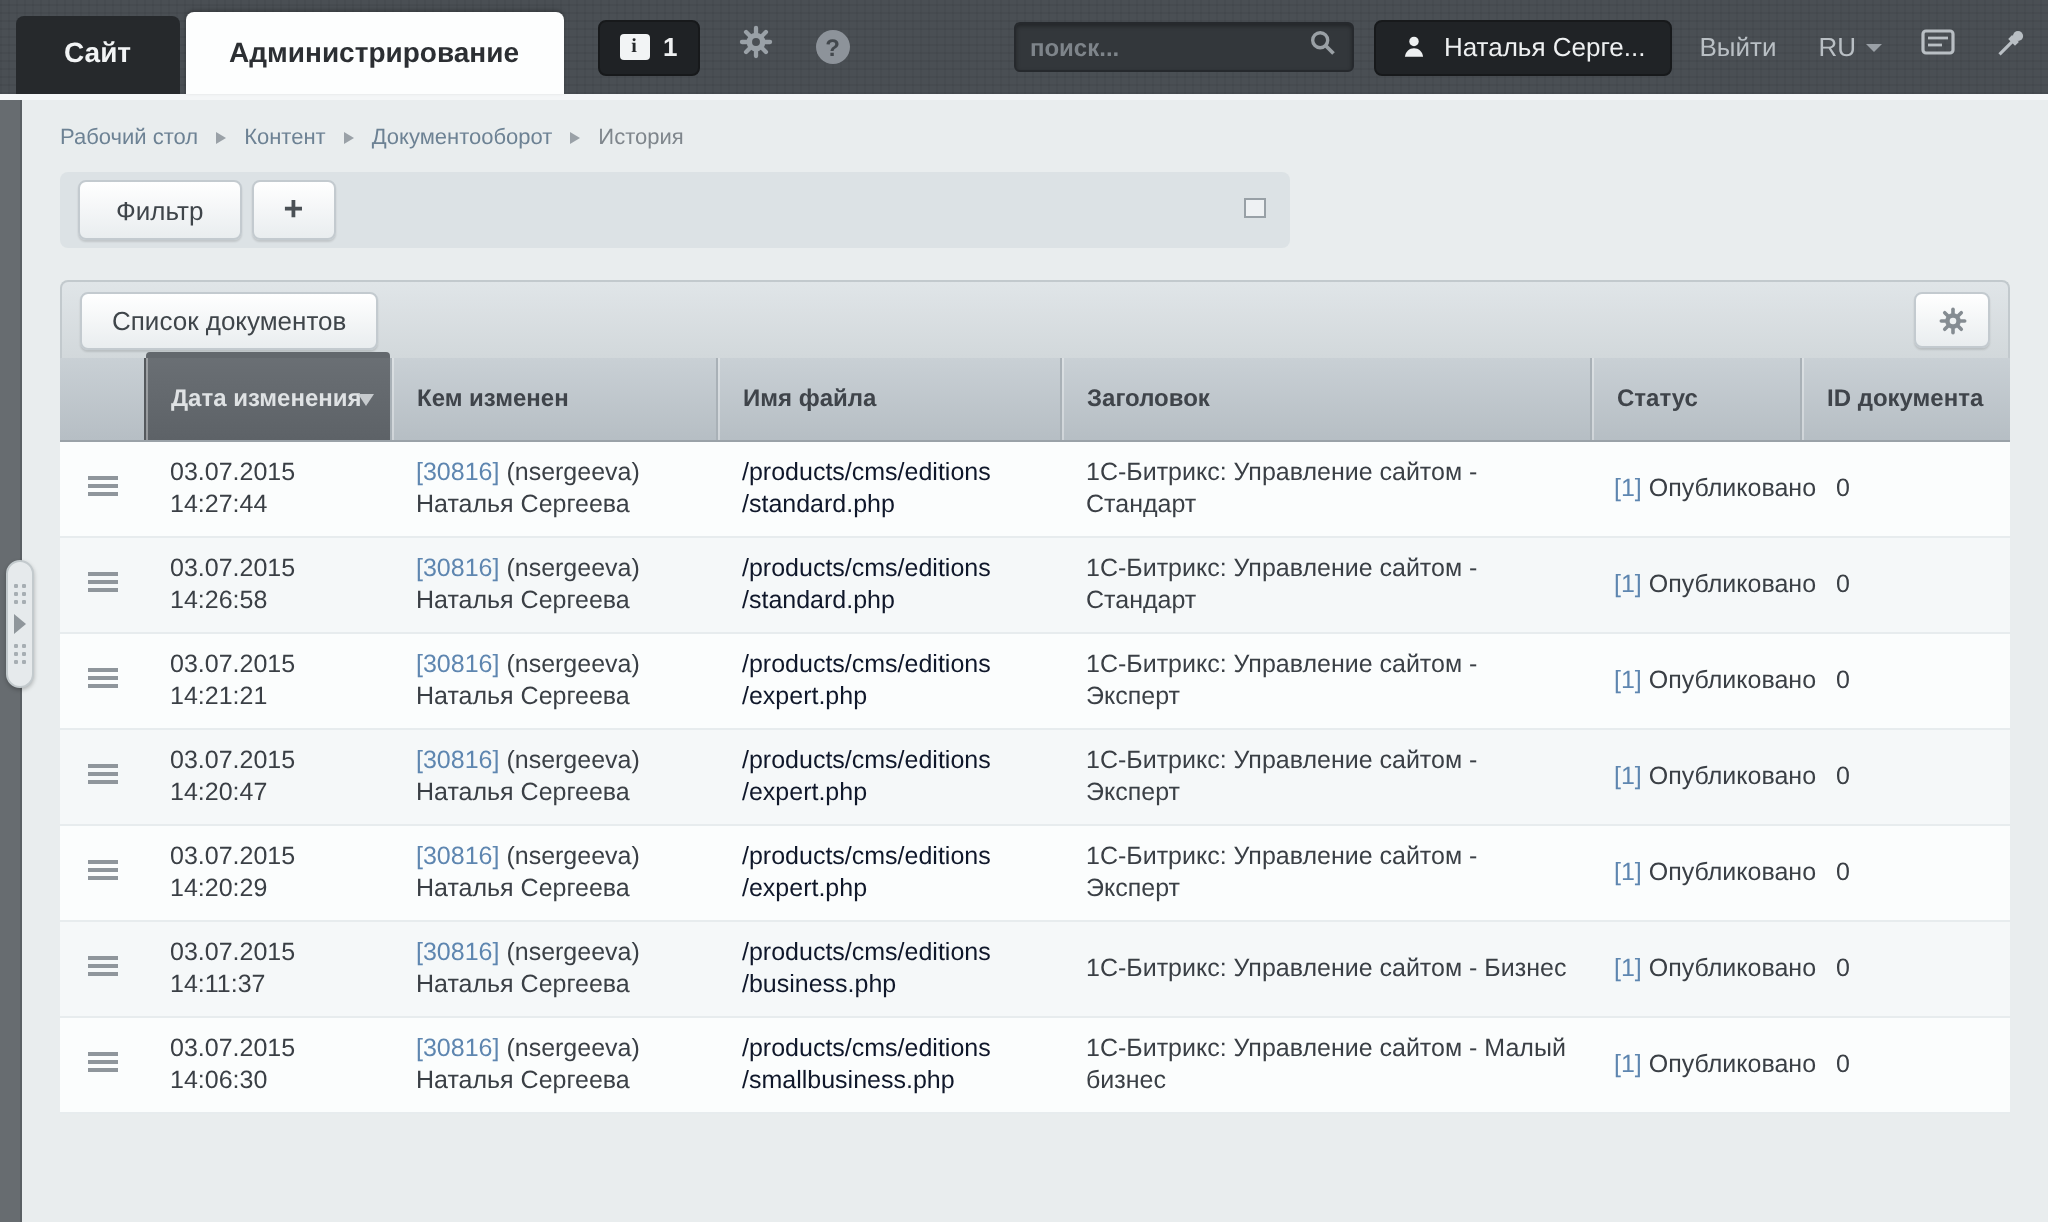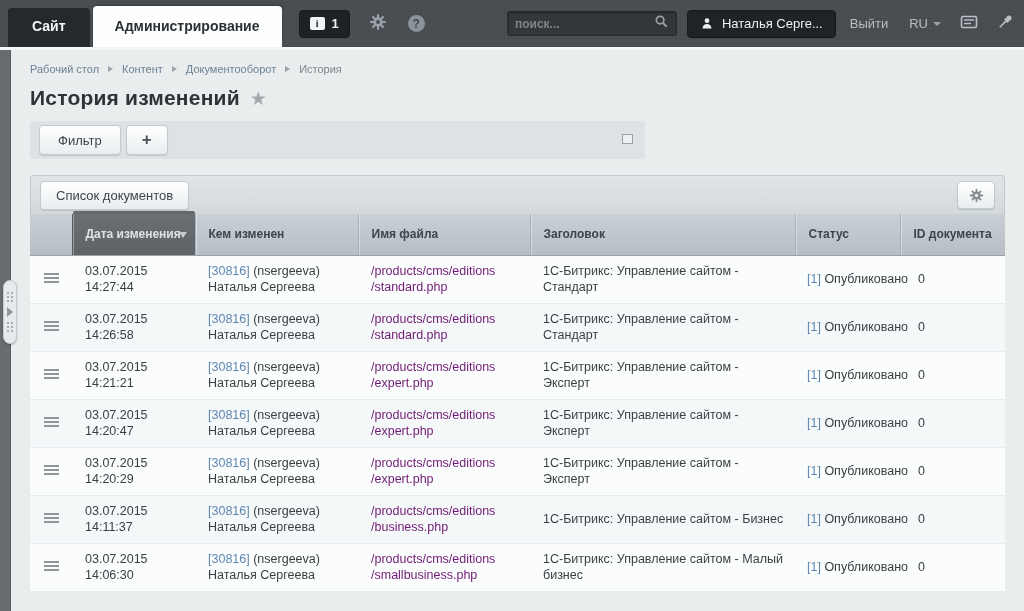--- a/index.html
+++ b/index.html
@@ -154,21 +154,21 @@
     border-bottom:1px solid #e7ecee;
   }
   tbody tr.alt { background:#f5f8f9; }
   .c-handle { text-align:center; padding-left:6px !important; }
   .hamburger {
     display:inline-block; width:15px; height:10px; cursor:pointer;
     background:repeating-linear-gradient(#8f969c 0 2px, transparent 2px 4px);
   }
   .cell-line { display:block; }
   a.blue-link { color:#5e86b0; text-decoration:none; cursor:pointer; }
-  a.file-link { color:#701a75; text-decoration:none; cursor:pointer; }
+  a.file-link { color:#0f172a; text-decoration:none; cursor:pointer; }
   .c-status { white-space:nowrap; padding-left:12px !important; }
   .c-id { padding-left:18px !important; }
 </style>
 </head>
 <body>
 
 <div class="topbar">
   <div class="tab tab-site">Сайт</div>
   <div class="tab tab-admin">Администрирование</div>
 
@@ -252,24 +252,20 @@
   <div class="breadcrumb">
     <span class="crumb">Рабочий стол</span>
     <span class="crumb-sep"></span>
     <span class="crumb">Контент</span>
     <span class="crumb-sep"></span>
     <span class="crumb">Документооборот</span>
     <span class="crumb-sep"></span>
     <span class="crumb crumb-last">История</span>
   </div>
 
-  <div class="page-title-row">
-    <span class="page-title">История изменений</span>
-    <span class="fav-star">★</span>
-  </div>
 
   <div class="filter-bar">
     <button class="btn filter-btn">Фильтр</button>
     <button class="btn add-btn">+</button>
     <span class="filter-toggle"></span>
   </div>
 
   <div class="grid-panel">
     <div class="grid-toolbar">
       <button class="btn view-tab">Список документов</button>

